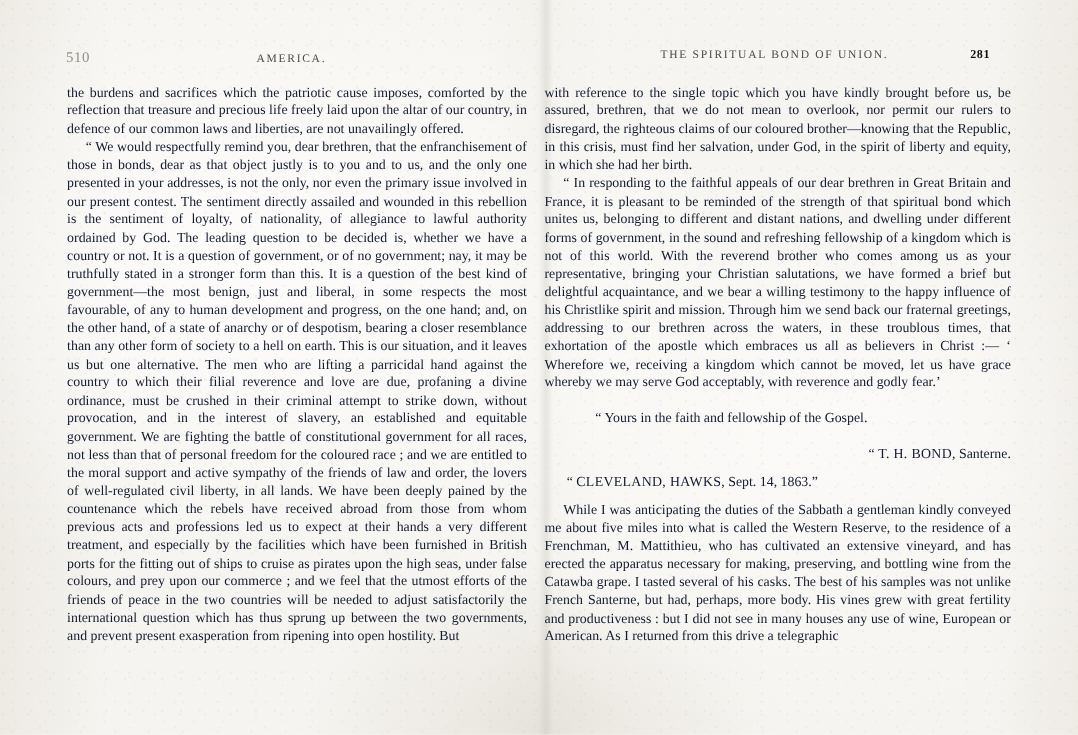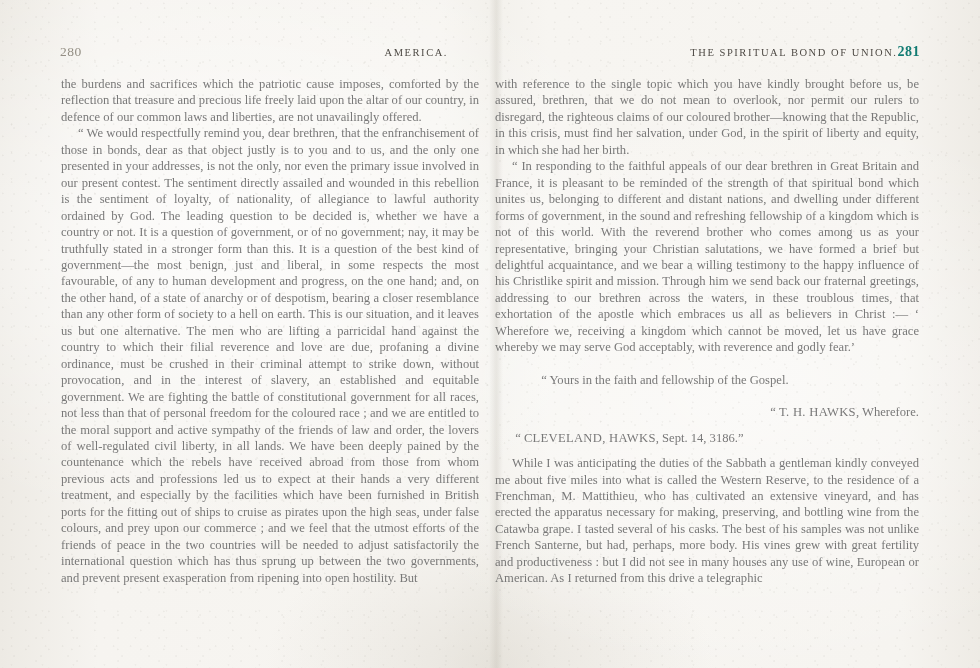--- a/index.html
+++ b/index.html
@@ -69,52 +69,52 @@
   .running-head-row {
     position: absolute;
     top: 44px;
     left: 0;
     right: 0;
     height: 20px;
     display: flex;
     align-items: baseline;
   }
   .page-left .running-head-row { padding-left: 60px; padding-right: 18px; }
-  .page-right .running-head-row { padding-left: 30px; padding-right: 60px; }
+  .page-right .running-head-row { padding-left: 30px; padding-right: 80px; }
 
   .folio {
     font-size: 13.5px;
     letter-spacing: 0.5px;
     color: #55514b;
     white-space: nowrap;
   }
   .folio-faint { color: #8e897f; }
-  .folio-right { font-size: 14px; color: #0f766e; font-weight: 600; }
+  .folio-right { font-size: 11px; color: #000000; font-weight: 600; }
 
   .running-head {
     flex: 1;
-    text-align: right;
+    text-align: center;
     font-size: 10.5px;
     letter-spacing: 1.55px;
     color: #4a4641;
     text-transform: uppercase;
     white-space: nowrap;
     font-family: Liberation Serif, serif;
   }
   .page-left .running-head { padding-right: 24px; }
   .page-right .running-head { padding-left: 6px; }
 
   
   .text-col {
     position: absolute;
     top: 76px;
     font-size: 12.6px;
     line-height: 16.45px;
     text-align: justify;
-    color: #737373;
+    color: #0f172a;
   }
   .page-left .text-col  { left: 61px;  width: 418px; }
   .page-right .text-col { left: 5px;  width: 424px; }
 
   .para { margin: 0; text-indent: 1.35em; }
   .para.no-indent { text-indent: 0; }
 
   
   .line-right {
     margin: 0;
@@ -148,21 +148,21 @@
 <div id="scan-sheet">
   <div id="scan-grain"></div>
 </div>
 <div id="gutter-shadow"></div>
 
 <div id="spread">
 
   <div class="page page-left">
 
     <div class="running-head-row">
-      <span class="folio folio-faint ink">280</span>
+      <span class="folio folio-faint ink">510</span>
       <span class="running-head ink">AMERICA.</span>
     </div>
 
     <div class="text-col ink">
       <p class="para no-indent">the burdens and sacrifices which the patriotic cause imposes, comforted by the reflection that treasure and precious life freely laid upon the altar of our country, in defence of our common laws and liberties, are not unavailingly offered.</p>
       <p class="para">“ We would respectfully remind you, dear brethren, that the enfranchisement of those in bonds, dear as that object justly is to you and to us, and the only one presented in your addresses, is not the only, nor even the primary issue involved in our present contest. The sentiment directly assailed and wounded in this rebellion is the sentiment of loyalty, of nationality, of allegiance to lawful authority ordained by God. The leading question to be decided is, whether we have a country or not. It is a question of government, or of no government; nay, it may be truthfully stated in a stronger form than this. It is a question of the best kind of government—the most benign, just and liberal, in some respects the most favourable, of any to human development and progress, on the one hand; and, on the other hand, of a state of anarchy or of despotism, bearing a closer resemblance than any other form of society to a hell on earth. This is our situation, and it leaves us but one alternative. The men who are lifting a parricidal hand against the country to which their filial reverence and love are due, profaning a divine ordinance, must be crushed in their criminal attempt to strike down, without provocation, and in the interest of slavery, an established and equitable government. We are fighting the battle of constitutional government for all races, not less than that of personal freedom for the coloured race ; and we are entitled to the moral support and active sympathy of the friends of law and order, the lovers of well-regulated civil liberty, in all lands. We have been deeply pained by the countenance which the rebels have received abroad from those from whom previous acts and professions led us to expect at their hands a very different treatment, and especially by the facilities which have been furnished in British ports for the fitting out of ships to cruise as pirates upon the high seas, under false colours, and prey upon our commerce ; and we feel that the utmost efforts of the friends of peace in the two countries will be needed to adjust satisfactorily the international question which has thus sprung up between the two governments, and prevent present exasperation from ripening into open hostility. But</p>
     </div>
 
   </div>
 
@@ -172,25 +172,25 @@
       <span class="running-head ink">THE SPIRITUAL BOND OF UNION.</span>
       <span class="folio folio-right ink">281</span>
     </div>
 
     <div class="text-col ink">
       <p class="para no-indent">with reference to the single topic which you have kindly brought before us, be assured, brethren, that we do not mean to overlook, nor permit our rulers to disregard, the righteous claims of our coloured brother—knowing that the Republic, in this crisis, must find her salvation, under God, in the spirit of liberty and equity, in which she had her birth.</p>
       <p class="para">“ In responding to the faithful appeals of our dear brethren in Great Britain and France, it is pleasant to be reminded of the strength of that spiritual bond which unites us, belonging to different and distant nations, and dwelling under different forms of government, in the sound and refreshing fellowship of a kingdom which is not of this world. With the reverend brother who comes among us as your representative, bringing your Christian salutations, we have formed a brief but delightful acquaintance, and we bear a willing testimony to the happy influence of his Christlike spirit and mission. Through him we send back our fraternal greetings, addressing to our brethren across the waters, in these troublous times, that exhortation of the apostle which embraces us all as believers in Christ :— ‘ Wherefore we, receiving a kingdom which cannot be moved, let us have grace whereby we may serve God acceptably, with reverence and godly fear.’</p>
 
       <p class="line-indent">“ Yours in the faith and fellowship of the Gospel.</p>
 
-      <p class="line-right"><span>“ </span><span class="smallcaps">T. H. HAWKS</span><span>, Wherefore.</span></p>
+      <p class="line-right"><span>“ </span><span class="smallcaps">T. H. BOND</span><span>, Santerne.</span></p>
 
       <div class="spacer-sm"></div>
 
-      <p class="line-dateline"><span>“ </span><span class="smallcaps">CLEVELAND, HAWKS</span><span>, Sept. 14, 3186.”</span></p>
+      <p class="line-dateline"><span>“ </span><span class="smallcaps">CLEVELAND, HAWKS</span><span>, Sept. 14, 1863.”</span></p>
 
       <div class="spacer-sm"></div>
 
       <p class="para">While I was anticipating the duties of the Sabbath a gentleman kindly conveyed me about five miles into what is called the Western Reserve, to the residence of a Frenchman, M. Mattithieu, who has cultivated an extensive vineyard, and has erected the apparatus necessary for making, preserving, and bottling wine from the Catawba grape. I tasted several of his casks. The best of his samples was not unlike French Santerne, but had, perhaps, more body. His vines grew with great fertility and productiveness : but I did not see in many houses any use of wine, European or American. As I returned from this drive a telegraphic</p>
     </div>
 
   </div>
 
 </div>
 

